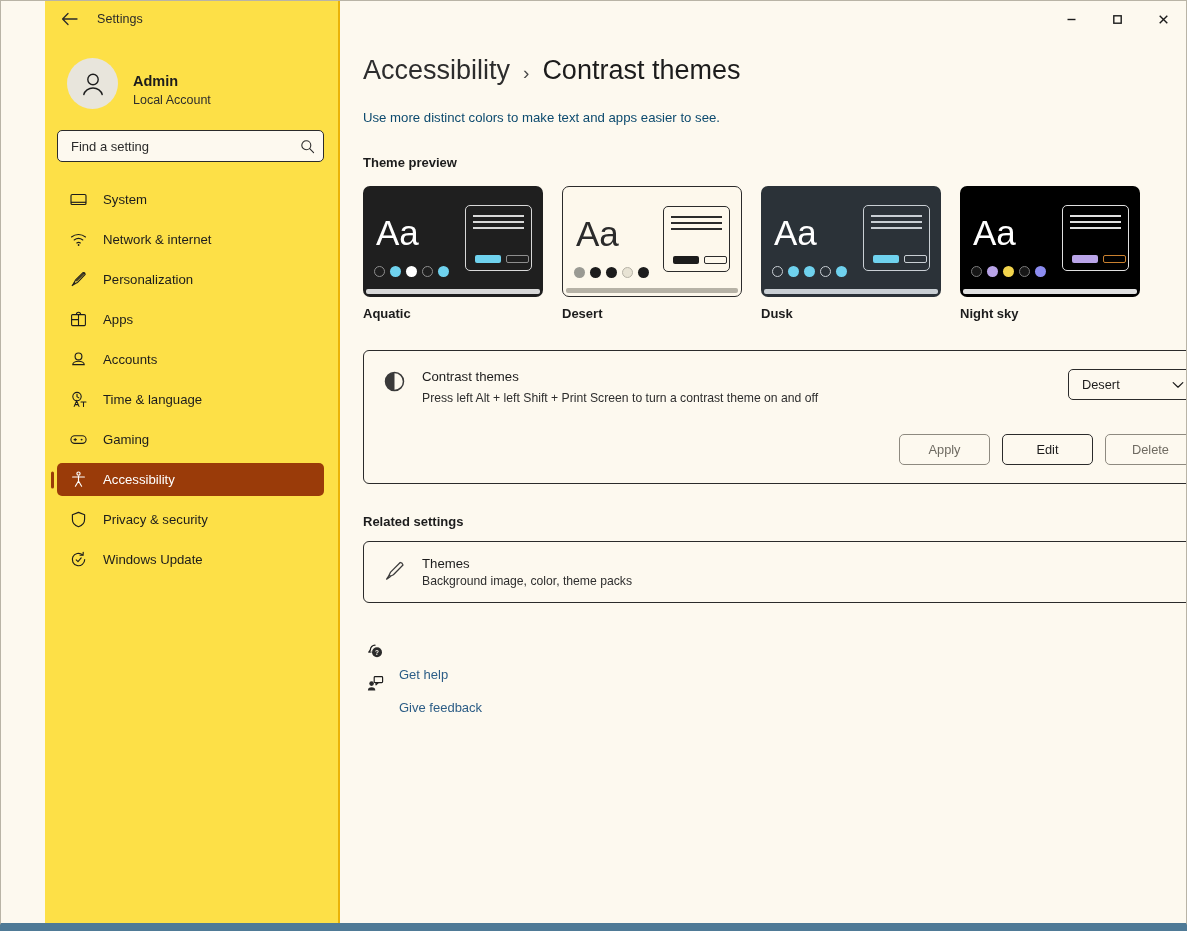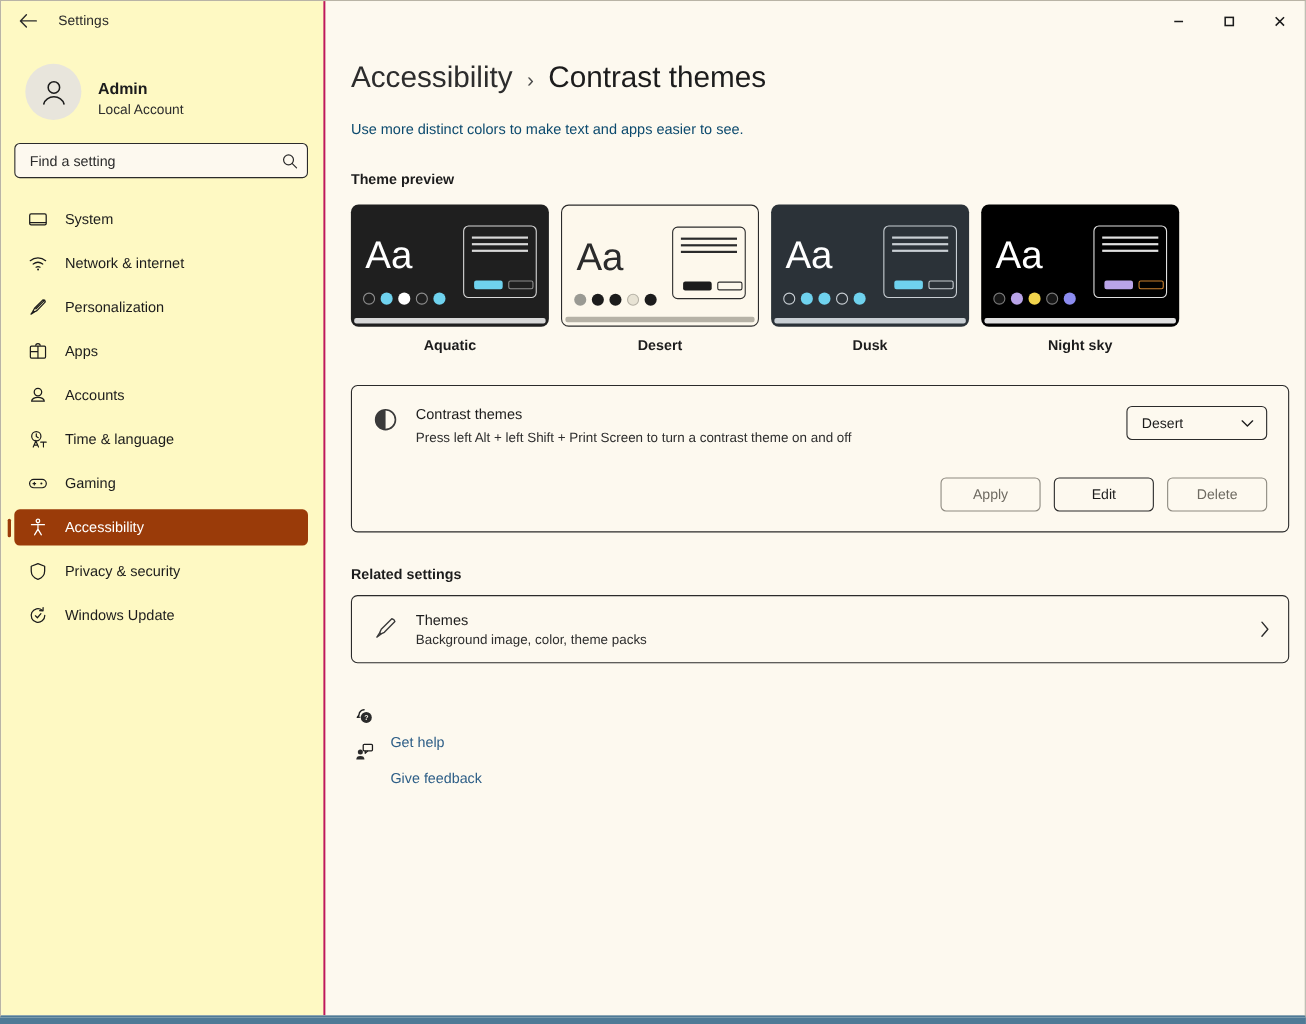--- a/index.html
+++ b/index.html
@@ -15,24 +15,25 @@
     background: #FDF9EF;
     border: 1px solid #b9b4a6;
     border-bottom: 2px solid #4f7a96;
     display: flex;
     overflow: hidden;
   }
 
   
   #sidebar {
     width: 295px; height: 100%;
-    background: #fef9c3;
-    border-right: 2px solid #be185d;
+    background: #fde047;
+    border-right: 2px solid #eab308;
     flex: 0 0 295px;
     position: relative;
+    margin-left: 44px;
   }
   .titlebar-left {
     height: 36px; display: flex; align-items: center; padding-left: 10px; gap: 14px;
   }
   .back-btn {
     width: 28px; height: 26px; display: flex; align-items: center; justify-content: center;
     border-radius: 4px; cursor: pointer;
   }
   .back-btn svg { display:block; }
   .app-title { font-size: 12.5px; color: #2a2a2a; letter-spacing: .1px; }
@@ -85,21 +86,21 @@
   .breadcrumb { font-size: 27px; color: #2d2d2d; display: flex; align-items: baseline; gap: 13px; }
   .breadcrumb .crumb { cursor: pointer; }
   .breadcrumb .sep { font-size: 19px; color: #4a4a4a; }
   .breadcrumb .cur { color: #1c1c1c; }
 
   .subtitle { margin-top: 24px; font-size: 13.2px; color: #0c4a6e; }
 
   .section-label { margin-top: 30px; font-size: 13px; font-weight: bold; color: #1c1c1c; }
 
   
-  .themes { margin-top: 16px; display: flex; gap: 11px; text-align: center; }
+  .themes { margin-top: 16px; display: flex; gap: 19px; }
   .theme { width: 180px; cursor: pointer; }
   .tcard {
     width: 180px; height: 111px; border-radius: 7px; overflow: hidden;
     position: relative; padding: 0;
   }
   .tcard.sel { border: 1px solid #2b2b2b; background: #FDF9EF; }
   .taa { position: absolute; left: 13px; top: 29px; font-size: 35px; line-height: 1; font-family: "Liberation Sans", sans-serif; }
   .tdots { position: absolute; left: 11px; top: 80px; display: flex; gap: 5px; }
   .tdot { width: 11px; height: 11px; border-radius: 50%; }
   .tmini {

